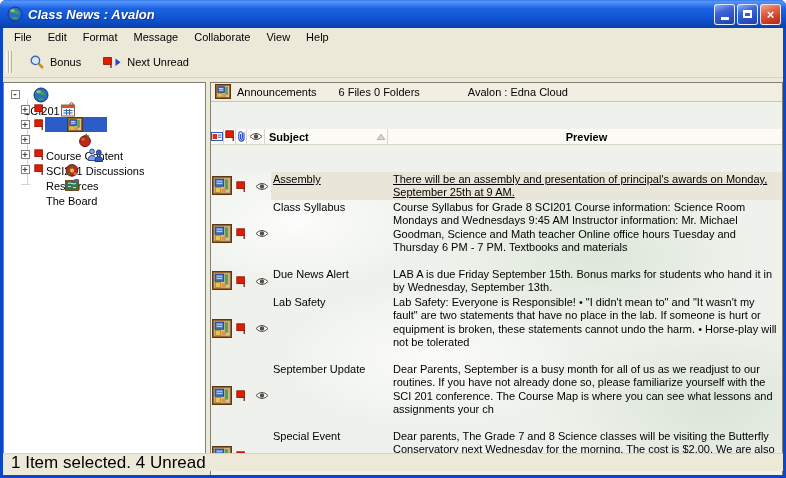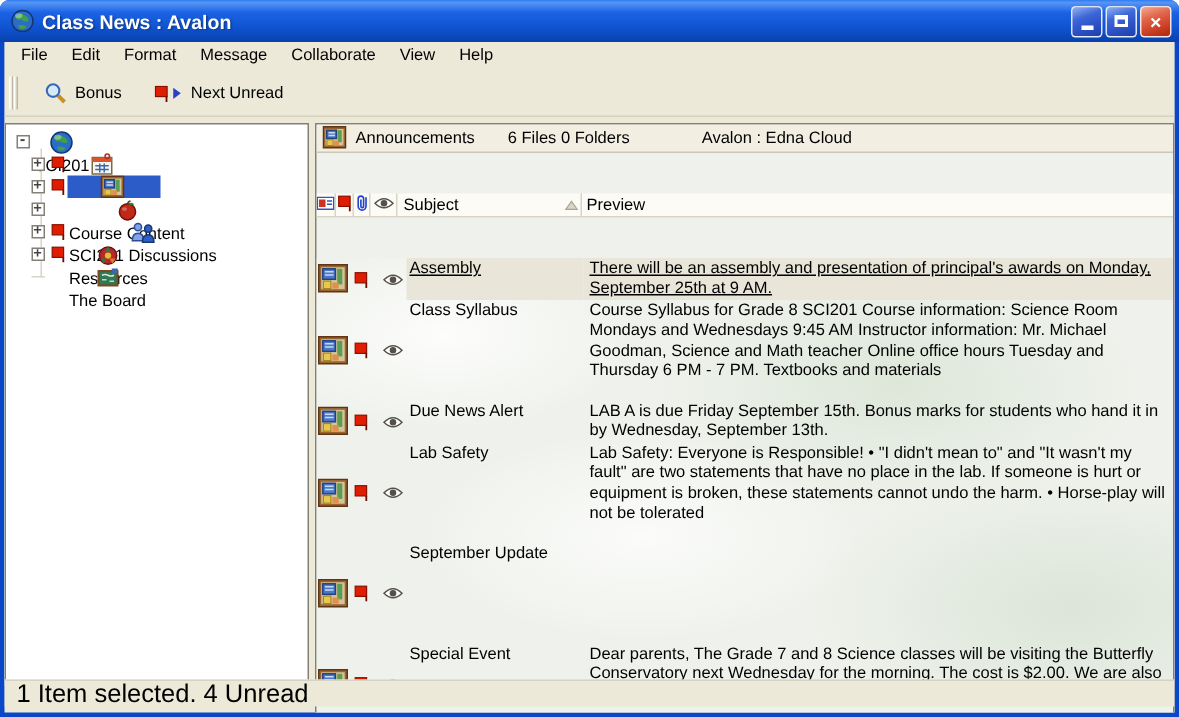--- a/index.html
+++ b/index.html
@@ -6,21 +6,21 @@
   *{box-sizing:border-box;}
   body{font-family:"Liberation Sans","DejaVu Sans",sans-serif;width:786px;height:478px;overflow:hidden;}
 
   #window{position:relative;width:786px;height:478px;background:#0A46C8;border-radius:6px 6px 0 0;}
 
   
   .titlebar{position:absolute;top:0;left:0;right:0;height:28px;border-radius:6px 6px 0 0;
     background:linear-gradient(180deg,#2E7CF0 0%,#5795F5 6%,#1B63E4 30%,#0E51CE 70%,#0A44B4 94%,#0940A8 100%);
     display:flex;align-items:center;padding:0 5px;}
   .titlebar .app-icon{width:17px;height:17px;margin:0 4px 0 2px;display:flex;}
-  .title-text{color:#fff;font-weight:bold;font-size:13px;text-shadow:1px 1px 1px #123A8A;flex:1;}
+  .title-text{color:#fff;font-weight:bold;font-size:13px;text-shadow:1px 1px 1px #123A8A;flex:1;font-style:italic;}
   .winbtns{display:flex;gap:2px;}
   .winbtn{width:21px;height:21px;border-radius:3px;border:1px solid rgba(255,255,255,.85);
     display:flex;align-items:center;justify-content:center;color:#fff;}
   .winbtn.min,.winbtn.max{background:linear-gradient(160deg,#8FB2F2 0%,#3E66D8 35%,#2A50C4 70%,#1E41A8 100%);}
   .winbtn.close{background:linear-gradient(160deg,#F2A98E 0%,#E0654A 35%,#C83A20 75%,#A82A12 100%);}
   .glyph-min{width:8px;height:3px;background:#fff;margin-top:9px;}
   .glyph-max{width:9px;height:8px;border:2px solid #fff;border-top-width:3px;}
   .glyph-close{font-size:13px;font-weight:bold;line-height:1;}
 
   
@@ -55,26 +55,26 @@
   .tsel .ic{display:flex;width:17px;justify-content:center;}
   .tlabel{white-space:nowrap;color:#000;}
 
   
   .right-panel{position:absolute;left:207px;right:0;top:4px;height:417px;background:#EFF2EC;border:1px solid#838075;
     display:flex;flex-direction:column;overflow:hidden;gap:27px;}
   .info-bar{height:19px;background:#F2EFE2;border-bottom:1px solid#CBC7B6;display:flex;align-items:center;font-size:11px;padding-left:4px;flex:none;}
   .info-bar .ic{display:flex;margin-right:6px;}
   .info-title{margin-right:22px;}
   .info-counts{margin-right:48px;}
-  .col-header{height:16px;background:#FCFBF5;border-bottom:1px solid#D8D4C6;display:flex;align-items:stretch;font-size:11px;flex:none;}
+  .col-header{height:16px;background:#FCFBF5;border-bottom:1px solid#D8D4C6;display:flex;align-items:stretch;font-size:11px;flex:none;font-weight:bold;}
   .hc{display:flex;align-items:center;justify-content:center;border-right:1px solid#D8D4C6;}
   .hc-msg{width:13px;}.hc-flag{width:12px;}.hc-clip{width:11px;}.hc-eye{width:18px;}
   .hc-subject{width:123px;justify-content:flex-start;padding-left:4px;}
   .hc-subject .sort{margin-left:auto;display:flex;margin-right:1px;}
-  .hc-preview{flex:1;justify-content:flex-start;padding-left:3px;border-right:none;}
+  .hc-preview{flex:1;justify-content:center;padding-left:3px;border-right:none;}
 
   .list{flex:1;overflow:hidden;position:relative;
     background-color:#EFF2EC;
     background-image:
       radial-gradient(ellipse 180px 90px at 15% 18%,rgba(255,255,255,.85),rgba(255,255,255,0) 70%),
       radial-gradient(ellipse 230px 120px at 68% 30%,rgba(213,226,209,.7),rgba(213,226,209,0) 70%),
       radial-gradient(ellipse 210px 100px at 38% 65%,rgba(255,255,255,.75),rgba(255,255,255,0) 70%),
       radial-gradient(ellipse 250px 130px at 88% 82%,rgba(209,222,205,.65),rgba(209,222,205,0) 70%);}
   .lrow{display:flex;align-items:stretch;}
   .c-icon{width:24px;display:flex;align-items:center;justify-content:flex-start;padding-left:1px;flex:none;}
@@ -554,20 +554,21 @@
               <div class="c-clip"></div>
               <div class="c-eye">
                 <span style="display: flex;">
                   <svg width="14" height="9" viewBox="0 0 14 9">
                     <path d="M1 4.5 Q7 -1.6 13 4.5 Q7 10.6 1 4.5Z" fill="#fff" stroke="#55514A"></path>
                     <circle cx="7" cy="4.5" r="2.2" fill="#55514A"></circle>
                   </svg>
                 </span>
               </div>
               <div class="c-subj">September Update</div>
+              <div class="c-prev">Dear Parents,  September is a busy month for all of us as we readjust to our routines.  If you have not already done so, please familiarize yourself with the SCI 201 conference. The Course Map is where you can see what lessons and assignments your ch</div>
             </div>
             <div class="lrow" style="min-height: 54px;">
               <div class="c-icon">
                 <span style="display: flex;">
                   <svg width="20" height="20" viewBox="0 0 20 20">
                     <rect x="0.5" y="0.5" width="19" height="18" fill="#9A6430" stroke="#5E3614"></rect>
                     <rect x="2.2" y="2.2" width="15.6" height="14.6" fill="#D4C49E"></rect>
                     <rect x="3.2" y="3.2" width="8.4" height="7" fill="#4878C8" stroke="#27417E"></rect>
                     <line x1="4.6" y1="5.2" x2="10.4" y2="5.2" stroke="#C9D9F2"></line>
                     <line x1="4.6" y1="7.4" x2="10.4" y2="7.4" stroke="#C9D9F2"></line>

